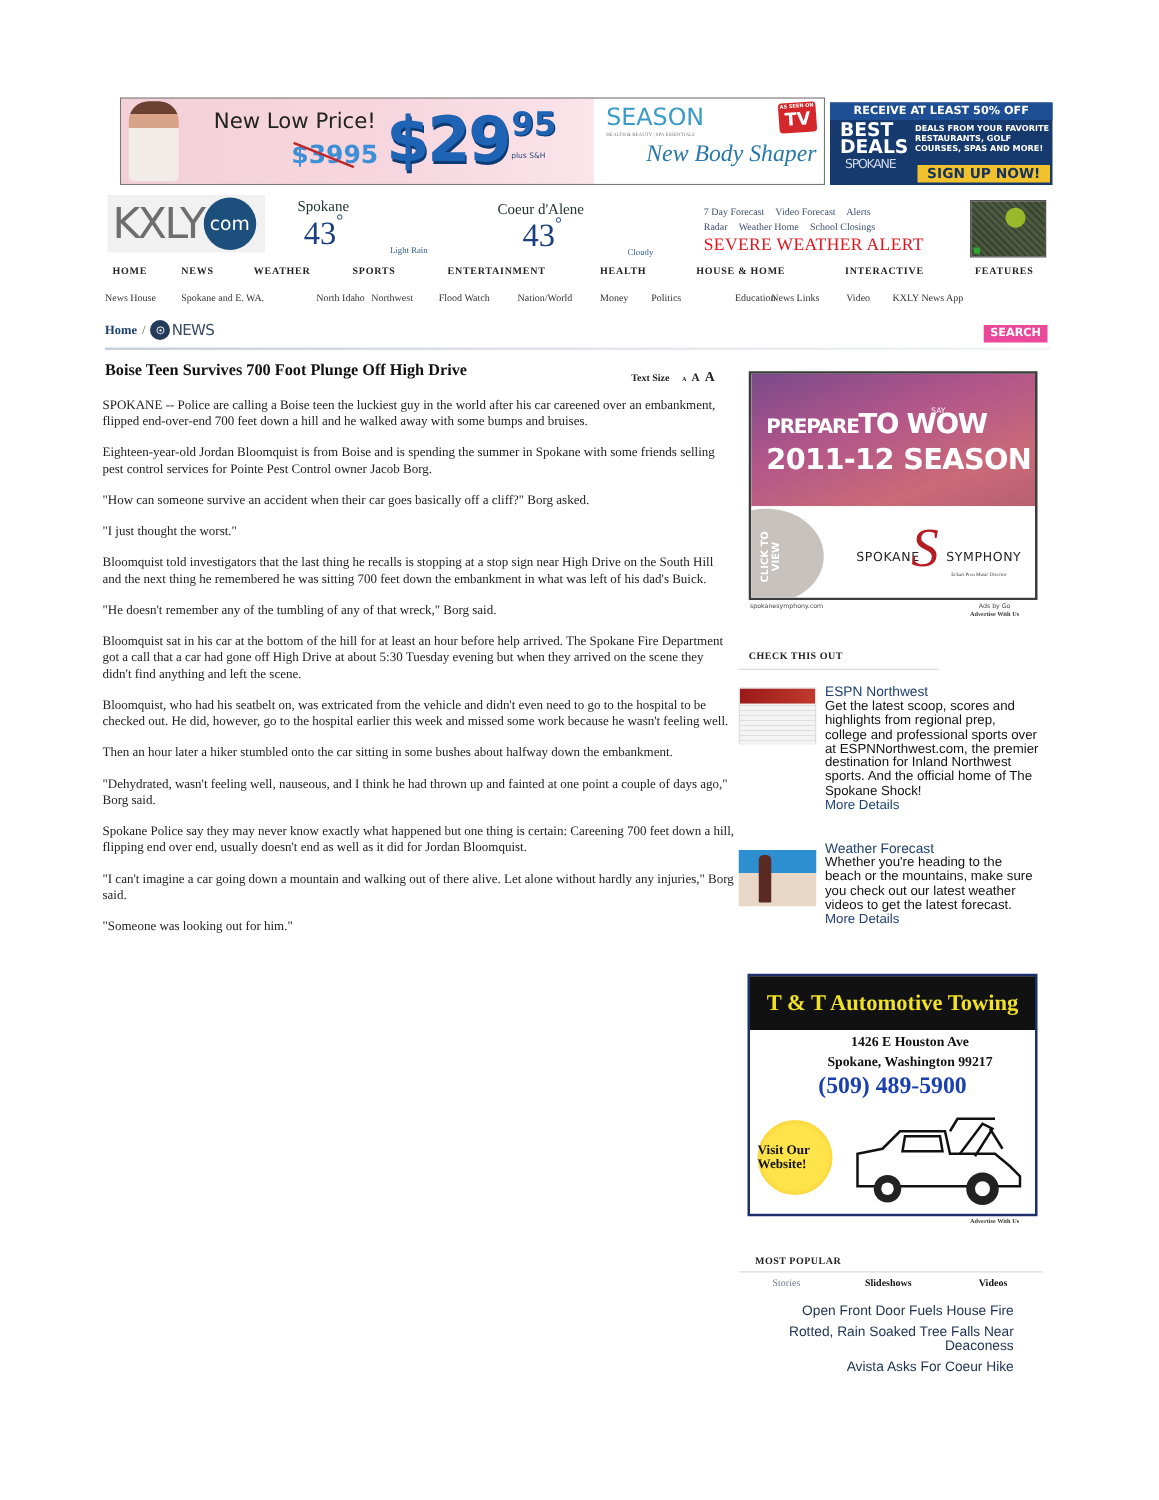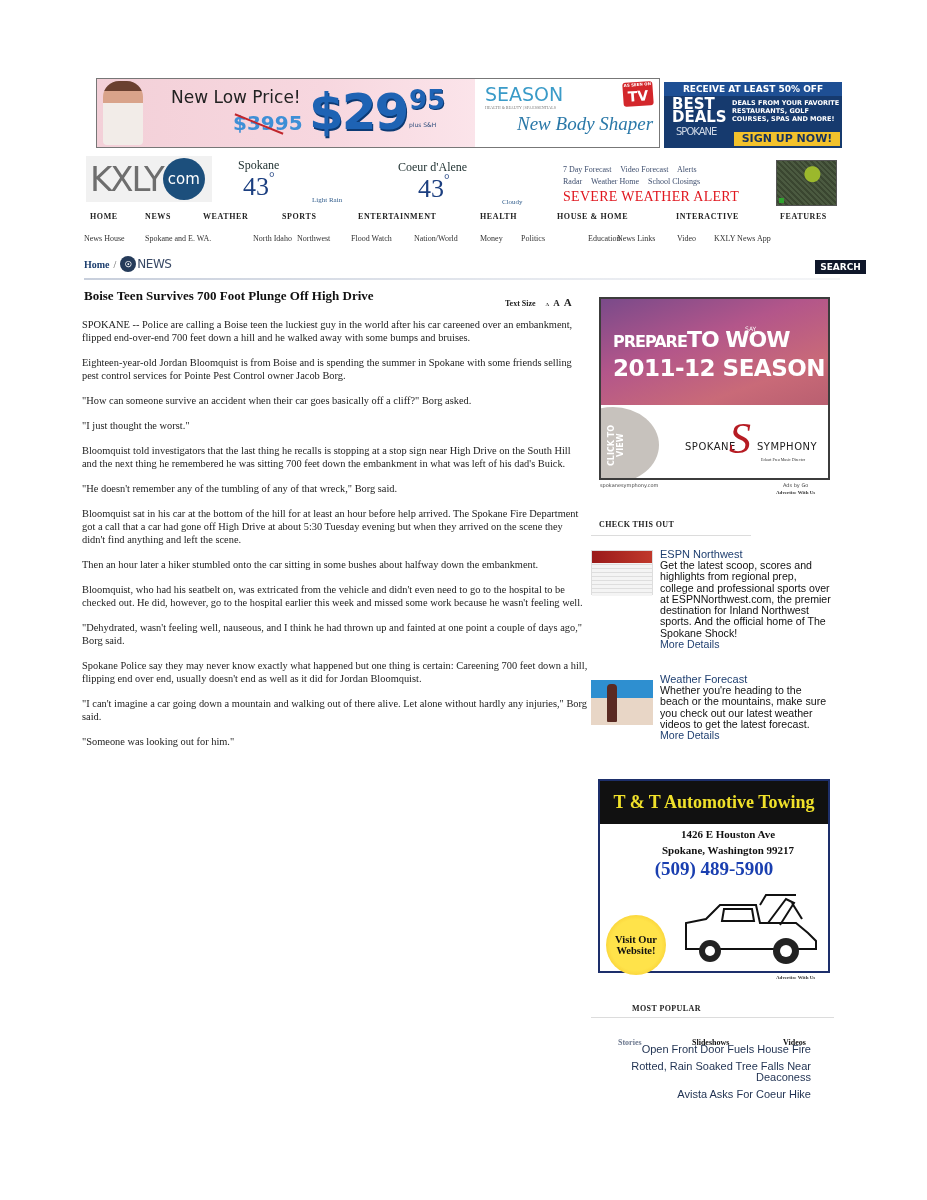--- a/index.html
+++ b/index.html
@@ -50,21 +50,21 @@
 
   .main-nav { position: absolute; left: 90px; top: 212px; width: 746px; height: 16px; font-size: 8px; font-weight: bold; letter-spacing: 0.6px; color: #222; }
   .main-nav span { position: absolute; top: 0; }
   .sub-nav { position: absolute; left: 84px; top: 234px; font-size: 8px; color: #333; }
   .sub-nav span { position: absolute; top: 0; white-space: nowrap; }
 
   .breadcrumb { position: absolute; left: 84px; top: 256px; height: 16px; display: flex; align-items: center; font-size: 10px; color: #1c3e6e; font-weight: bold; }
   .bc-sep { margin: 0 4px 0 4px; color: #555; font-weight: normal; }
   .bc-icon { width: 16px; height: 16px; border-radius: 50%; background: #253b5a; color: #fff; display: inline-flex; align-items: center; justify-content: center; font-size: 8px; }
   .bc-news { font-family: "DejaVu Sans", sans-serif; font-weight: normal; font-size: 12px; color: #3a4a66; letter-spacing: -0.5px; margin-left: 1px; }
-  .search-btn { position: absolute; left: 815px; top: 260px; width: 51px; height: 14px; background: #0f172a; color: #fff; font-family: "DejaVu Sans", sans-serif; font-weight: bold; font-size: 9px; line-height: 14px; text-align: center; border: none; }
+  .search-btn { position: absolute; left: 787px; top: 260px; width: 51px; height: 14px; background: #ec4899; color: #fff; font-family: "DejaVu Sans", sans-serif; font-weight: bold; font-size: 9px; line-height: 14px; text-align: center; border: none; }
   .rule { position: absolute; left: 84px; top: 278px; width: 756px; height: 2px; background: linear-gradient(90deg, #c8cfdc, #e6e9ef 60%, #f4f5f7); }
 
   
   .headline { position: absolute; left: 84px; top: 288px; font-size: 13px; font-weight: bold; color: #111; }
   .textsize { position: absolute; left: 505px; top: 296px; font-size: 8px; font-weight: bold; color: #222; }
   .textsize .ts-small { font-size: 5px; margin-left: 8px; }
   .textsize .ts-med { font-size: 9px; margin-left: 2px; }
   .textsize .ts-big { font-size: 11px; margin-left: 2px; }
   .article { position: absolute; left: 82px; top: 318px; width: 506px; font-size: 10.4px; line-height: 13px; color: #222; }
   .article p { margin-bottom: 12px; }
@@ -99,25 +99,25 @@
   .thumb-espn { height: 45px; background: #fff; border: 1px solid #ddd; top: 2px; }
   .thumb-espn .band { height: 12px; background: linear-gradient(90deg, #9a1a1a, #c0392b); }
   .thumb-espn .body { height: 33px; background: repeating-linear-gradient(0deg, #f4f4f4 0 3px, #dedede 3px 4px); }
   .thumb-weather { height: 45px; top: 7px; background: linear-gradient(180deg, #2e8fd0 0 40%, #e8d6c6 40% 100%); }
   .thumb-weather::after { content: ""; position: absolute; left: 16px; top: 4px; width: 10px; height: 38px; background: #5a2a22; border-radius: 4px 4px 1px 1px; }
 
   .tow-ad { position: absolute; left: 598px; top: 779px; width: 232px; height: 194px; border: 2px solid #1d2f6b; background: #fff; }
   .tow-header { height: 43px; background: #111; color: #f0e12a; font-family: "Liberation Serif", serif; font-weight: bold; font-size: 18px; line-height: 43px; text-align: center; }
   .tow-addr { text-align: center; font-weight: bold; font-size: 11px; line-height: 16px; color: #111; margin-top: 2px; padding-left: 28px; }
   .tow-phone { text-align: center; font-weight: bold; font-size: 19px; line-height: 22px; color: #1a3fb0; }
-  .tow-badge { position: absolute; left: 6px; top: 134px; width: 60px; height: 60px; border-radius: 50%; background: radial-gradient(circle, #ffe34a 0 60%, #f0b81c 100%); display: flex; align-items: center; justify-content: center; text-align: center; font-weight: bold; font-size: 10.5px; line-height: 11px; color: #111; }
+  .tow-badge { position: absolute; left: 6px; top: 115px; width: 60px; height: 60px; border-radius: 50%; background: radial-gradient(circle, #ffe34a 0 60%, #f0b81c 100%); display: flex; align-items: center; justify-content: center; font-weight: bold; font-size: 10.5px; line-height: 11px; color: #111; }
   .tow-truck { position: absolute; left: 76px; top: 108px; width: 150px; height: 80px; }
 
   .tabs { position: absolute; left: 592px; top: 1022px; width: 240px; font-size: 8px; }
-  .tabs span { position: absolute; top: 16px; font-weight: bold; }
+  .tabs span { position: absolute; top: 0; }
   .tab-active { color: #6e7a90; }
   .tab { color: #111; font-weight: bold; }
   .popular { position: absolute; left: 591px; top: 1044px; width: 220px; font-family: "Liberation Sans", sans-serif; font-size: 11px; line-height: 11px; color: #1f3151; text-align: right; }
   .popular div { margin-bottom: 6px; }
 </style>
 </head>
 <body>
 
 <div class="ad-strip">
   <div class="ad-bodyshaper">
@@ -223,22 +223,22 @@
 </div>
 
 <div class="article">
   <p>SPOKANE -- Police are calling a Boise teen the luckiest guy in the world after his car careened over an embankment, flipped end-over-end 700 feet down a hill and he walked away with some bumps and bruises.</p>
   <p>Eighteen-year-old Jordan Bloomquist is from Boise and is spending the summer in Spokane with some friends selling pest control services for Pointe Pest Control owner Jacob Borg.</p>
   <p>"How can someone survive an accident when their car goes basically off a cliff?" Borg asked.</p>
   <p>"I just thought the worst."</p>
   <p>Bloomquist told investigators that the last thing he recalls is stopping at a stop sign near High Drive on the South Hill and the next thing he remembered he was sitting 700 feet down the embankment in what was left of his dad's Buick.</p>
   <p>"He doesn't remember any of the tumbling of any of that wreck," Borg said.</p>
   <p>Bloomquist sat in his car at the bottom of the hill for at least an hour before help arrived. The Spokane Fire Department got a call that a car had gone off High Drive at about 5:30 Tuesday evening but when they arrived on the scene they didn't find anything and left the scene.</p>
+  <p>Bloomquist, who had his seatbelt on, was extricated from the vehicle and didn't even need to go to the hospital to be checked out. He did, however, go to the hospital earlier this week and missed some work because he wasn't feeling well.</p>
   <p>Then an hour later a hiker stumbled onto the car sitting in some bushes about halfway down the embankment.</p>
-  <p>Bloomquist, who had his seatbelt on, was extricated from the vehicle and didn't even need to go to the hospital to be checked out. He did, however, go to the hospital earlier this week and missed some work because he wasn't feeling well.</p>
   <p>"Dehydrated, wasn't feeling well, nauseous, and I think he had thrown up and fainted at one point a couple of days ago," Borg said.</p>
   <p>Spokane Police say they may never know exactly what happened but one thing is certain: Careening 700 feet down a hill, flipping end over end, usually doesn't end as well as it did for Jordan Bloomquist.</p>
   <p>"I can't imagine a car going down a mountain and walking out of there alive. Let alone without hardly any injuries," Borg said.</p>
   <p>"Someone was looking out for him."</p>
 </div>
 
 <div class="symph-ad">
   <div class="symph-top">
     <div class="symph-line1"><span class="sm">PREPARE</span><span>TO</span> <span>WOW</span></div>
     <div class="symph-say">SAY</div>
@@ -293,21 +293,21 @@
       <path d="M84 16 L90 6 L120 6"></path>
     </g>
     <circle cx="34" cy="62" r="11" fill="#222"></circle>
       <circle cx="34" cy="62" r="5" fill="#fff"></circle>
     <circle cx="110" cy="62" r="13" fill="#222"></circle>
       <circle cx="110" cy="62" r="6" fill="#fff"></circle>
   </svg>
 </div>
 <div class="advertise" style="left:776px; top:975px;">Advertise With Us</div>
 
-<div class="section-label" style="left:632px; top:1004px;">MOST POPULAR</div>
+<div class="section-label" style="left:604px; top:1004px;">MOST POPULAR</div>
 <div class="section-rule" style="left:591px; top:1017px; width:243px;"></div>
 <div class="tabs">
   <span class="tab-active" style="left:26px;">Stories</span>
   <span class="tab" style="left:100px;">Slideshows</span>
   <span class="tab" style="left:191px;">Videos</span>
 </div>
 <div class="popular">
   <div>Open Front Door Fuels House Fire</div>
   <div>Rotted, Rain Soaked Tree Falls Near Deaconess</div>
   <div>Avista Asks For Coeur Hike</div>

